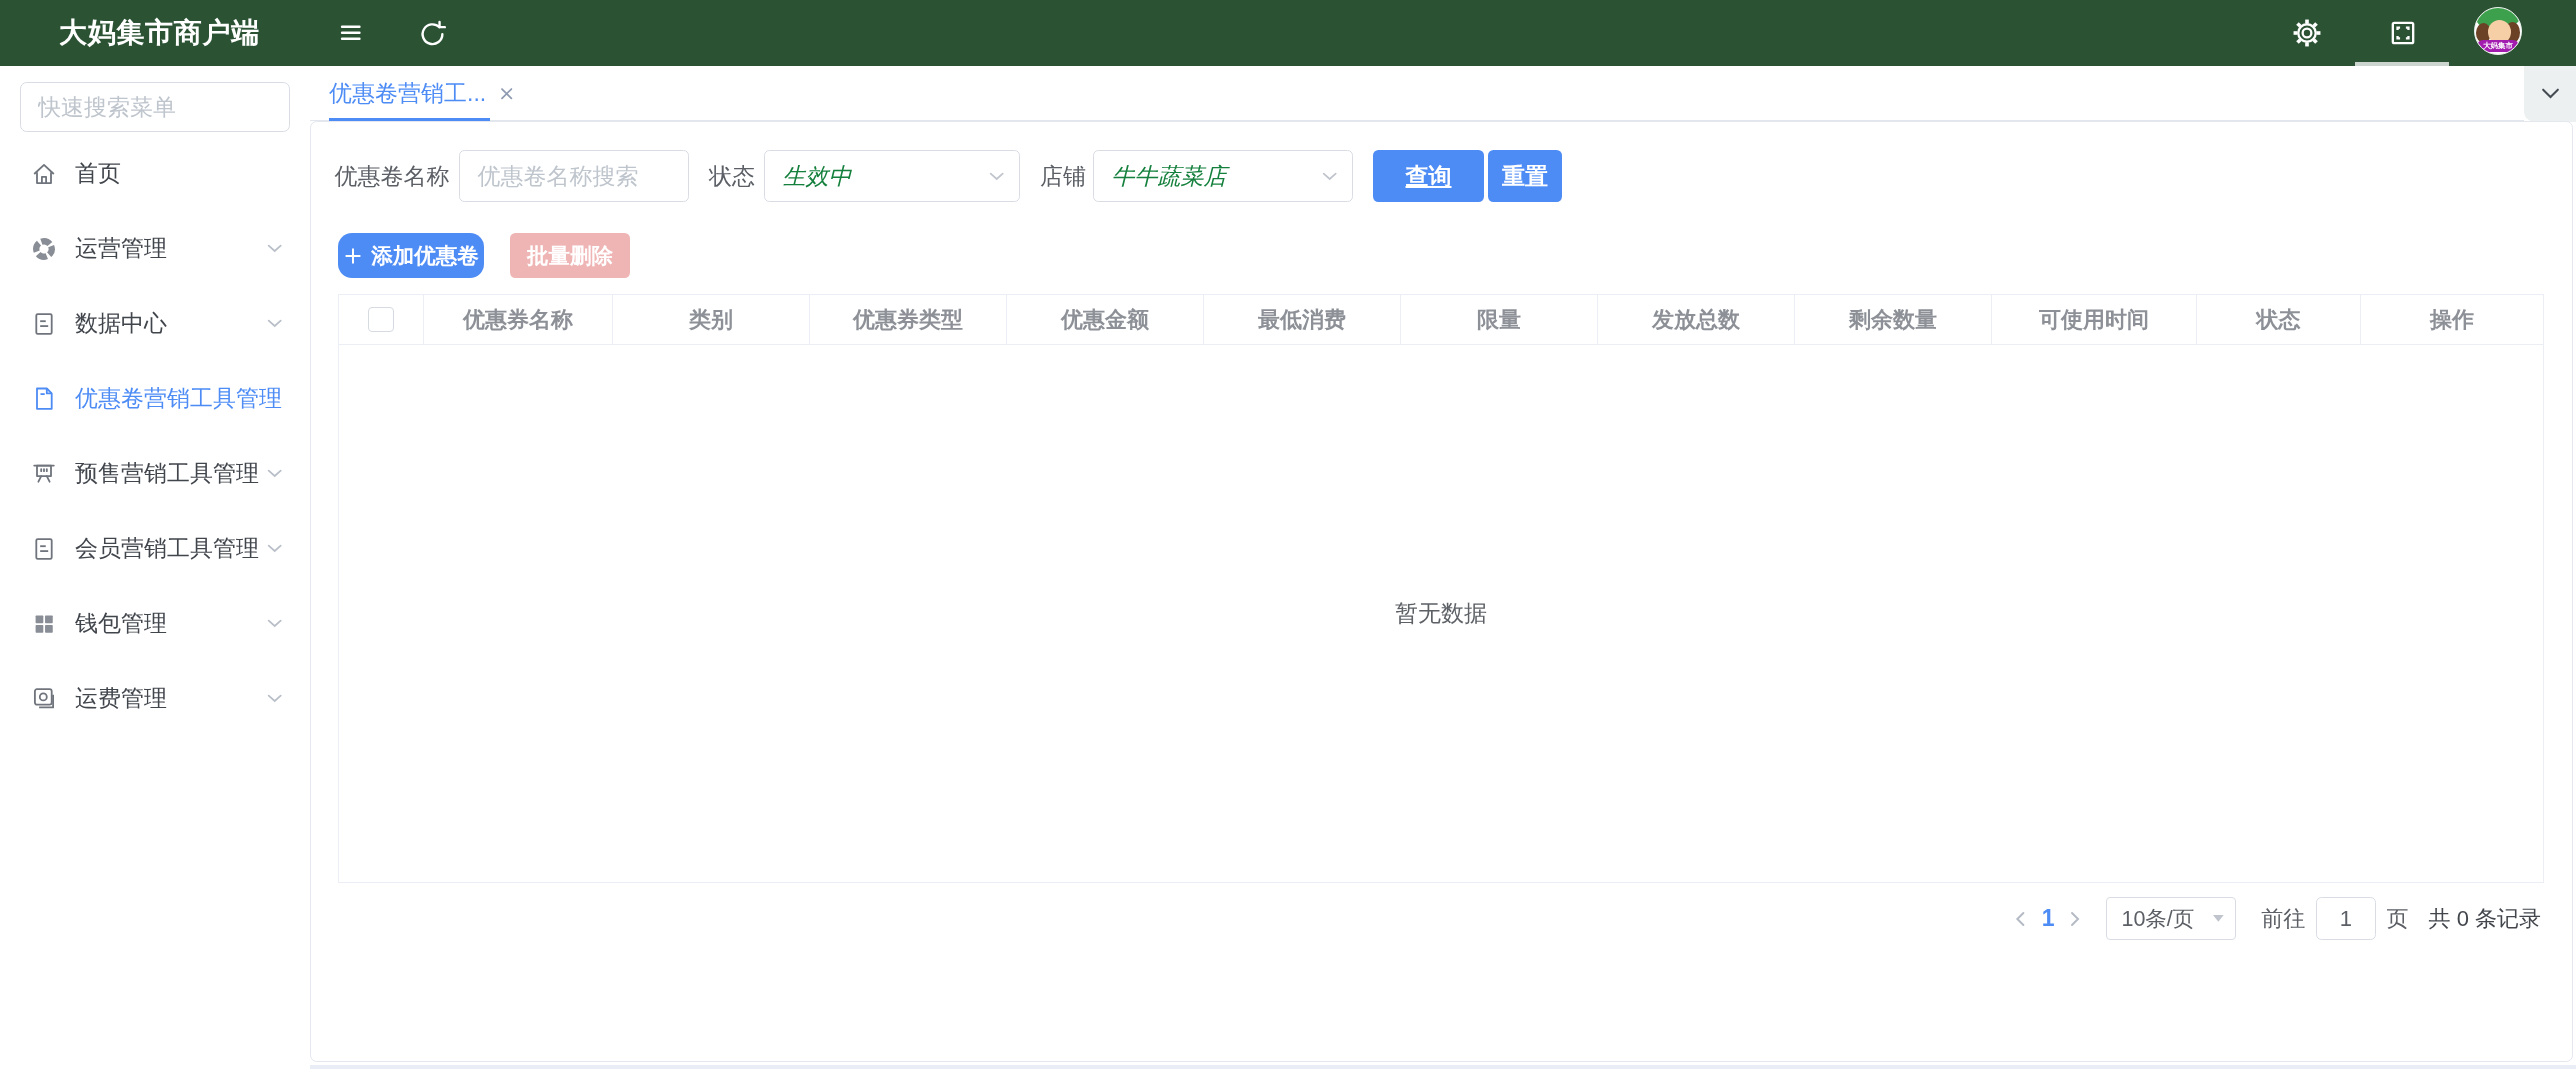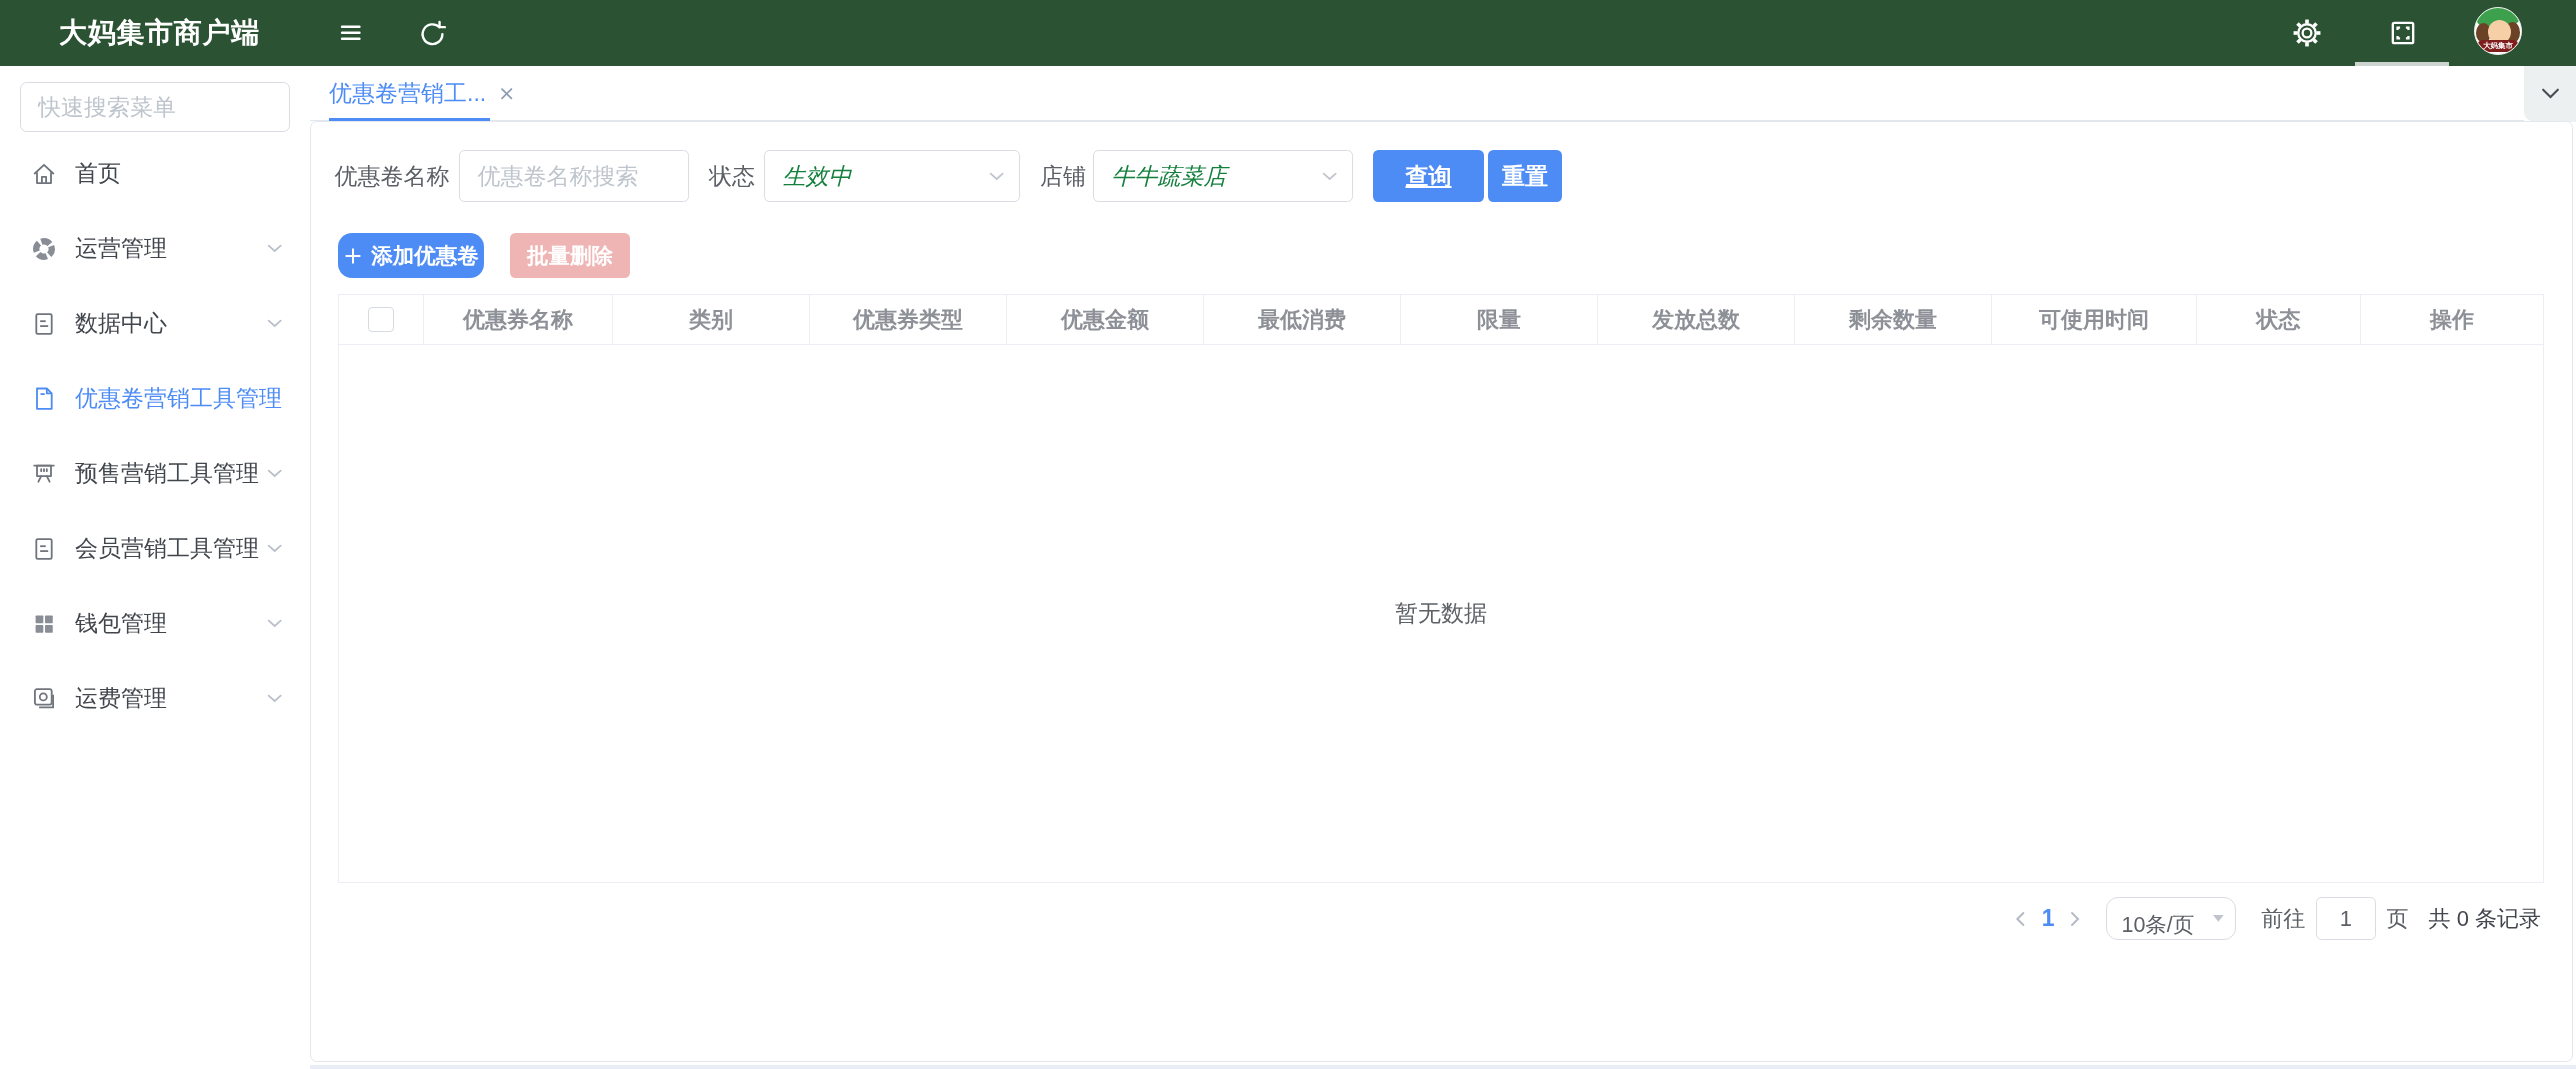--- a/index.html
+++ b/index.html
@@ -13,21 +13,21 @@
   .h-hamburger { left:333px; width:35px; }
   .h-refresh { left:413px; width:38px; }
   .h-gear { left:2288px; width:38px; }
   .h-fullscreen { left:2383px; width:40px; }
   .h-strip { position:absolute; left:2355px; top:62px; width:94px; height:4px; background:#ccd4cf; }
   .avatar { position:absolute; left:2474px; top:7.4px; width:48px; height:48px; border-radius:50%; background:#fdfdfd; overflow:hidden; cursor:pointer; border:1.3px solid #e8efe9; }
   .av-hat { position:absolute; left:1.3px; top:-6.7px; width:46px; height:28px; background:#3da04c; border-radius:50%; transform:rotate(-8deg); }
   .av-hair-l { position:absolute; left:1.3px; top:14.8px; width:14.8px; height:20px; background:#6b4226; border-radius:50%; }
   .av-hair-r { position:absolute; right:1.3px; top:13.4px; width:14.8px; height:21.5px; background:#6b4226; border-radius:50%; }
   .av-face { position:absolute; left:12.7px; top:12px; width:23px; height:24px; background:#f7cfa6; border-radius:50%; }
-  .av-band { position:absolute; left:2px; right:2px; bottom:2.7px; height:11.4px; background:#7f1d1d; border-radius:6px; color:#ffffff; font-size:7.4px; line-height:11.4px; text-align:center; font-weight:700; }
+  .av-band { position:absolute; left:2px; right:2px; bottom:2.7px; height:11.4px; background:#a21caf; border-radius:6px; color:#ffffff; font-size:7.4px; line-height:11.4px; text-align:center; font-weight:700; }
 
   
   .sidebar { position:absolute; left:0; top:66px; width:310px; height:1004px; background:#ffffff; }
   .side-search { position:absolute; left:19.5px; top:16px; width:270px; height:50px; border:1.3px solid #d9dde3; border-radius:6.7px; font-size:23px; color:#5c6066; padding:0 17.4px; outline:none; font-family:"Liberation Sans", sans-serif; background:#fff; }
   .side-search::placeholder { color:#bfc5cd; }
   .menu { position:absolute; left:0; top:70px; width:310px; }
   .menu-item { position:relative; height:75px; display:flex; align-items:center; padding-left:29.5px; cursor:pointer; }
   .mi-icon { width:28px; height:28px; flex:0 0 28px; }
   .mi-label { margin-left:17.4px; font-size:23px; color:#41454c; white-space:nowrap; }
   .menu-item.active .mi-label { color:#4e8cf5; }
@@ -72,21 +72,21 @@
   .th:last-child { border-right:none; }
   .c0{width:85px;} .c1{width:189px;} .c2{width:197px;} .c3{width:197px;} .c4{width:197px;} .c5{width:197px;} .c6{width:197px;} .c7{width:197px;} .c8{width:197px;} .c9{width:205px;} .c10{width:164px;} .c11{width:178px; flex:1;}
   .checkbox { width:25.5px; height:25.5px; border:1.3px solid #d6dae1; border-radius:4px; background:#fff; cursor:pointer; }
   .tbody { height:537px; display:flex; align-items:center; justify-content:center; }
   .empty-text { font-size:23px; color:#5d6166; }
 
   
   .pagination { position:absolute; right:31px; top:775px; height:43px; display:flex; align-items:center; }
   .pg-arrow { display:flex; align-items:center; justify-content:center; width:23px; height:43px; cursor:pointer; background:none; border:none; }
   .pg-num { width:31px; text-align:center; font-size:23px; font-weight:600; color:#4e8cf5; cursor:pointer; }
-  .pg-size { position:relative; margin-left:19px; width:130px; height:43px; border:1.3px solid #d9dde3; border-radius:12px; display:flex; align-items:flex-end; cursor:pointer; background:#fff; }
+  .pg-size { position:relative; margin-left:19px; width:130px; height:43px; border:1.3px solid #d9dde3; border-radius:4px; display:flex; align-items:center; cursor:pointer; background:#fff; }
   .pg-size-text { font-size:21.5px; color:#5c6066; padding-left:14.8px; white-space:nowrap; }
   .pg-size-caret { position:absolute; right:10.7px; top:50%; margin-top:-3.4px; }
   .pg-goto-label { margin-left:25.5px; font-size:22px; color:#5c6066; white-space:nowrap; }
   .pg-goto-input { margin-left:10.7px; width:60px; height:43px; border:1.3px solid #d9dde3; border-radius:5.4px; text-align:center; font-size:22px; color:#5c6066; outline:none; background:#fff; font-family:"Liberation Sans", sans-serif; }
   .pg-unit { margin-left:10.7px; font-size:22px; color:#5c6066; }
   .pg-total { margin-left:20px; font-size:22px; color:#43474d; white-space:nowrap; }
 </style>
 </head>
 <body>
 

